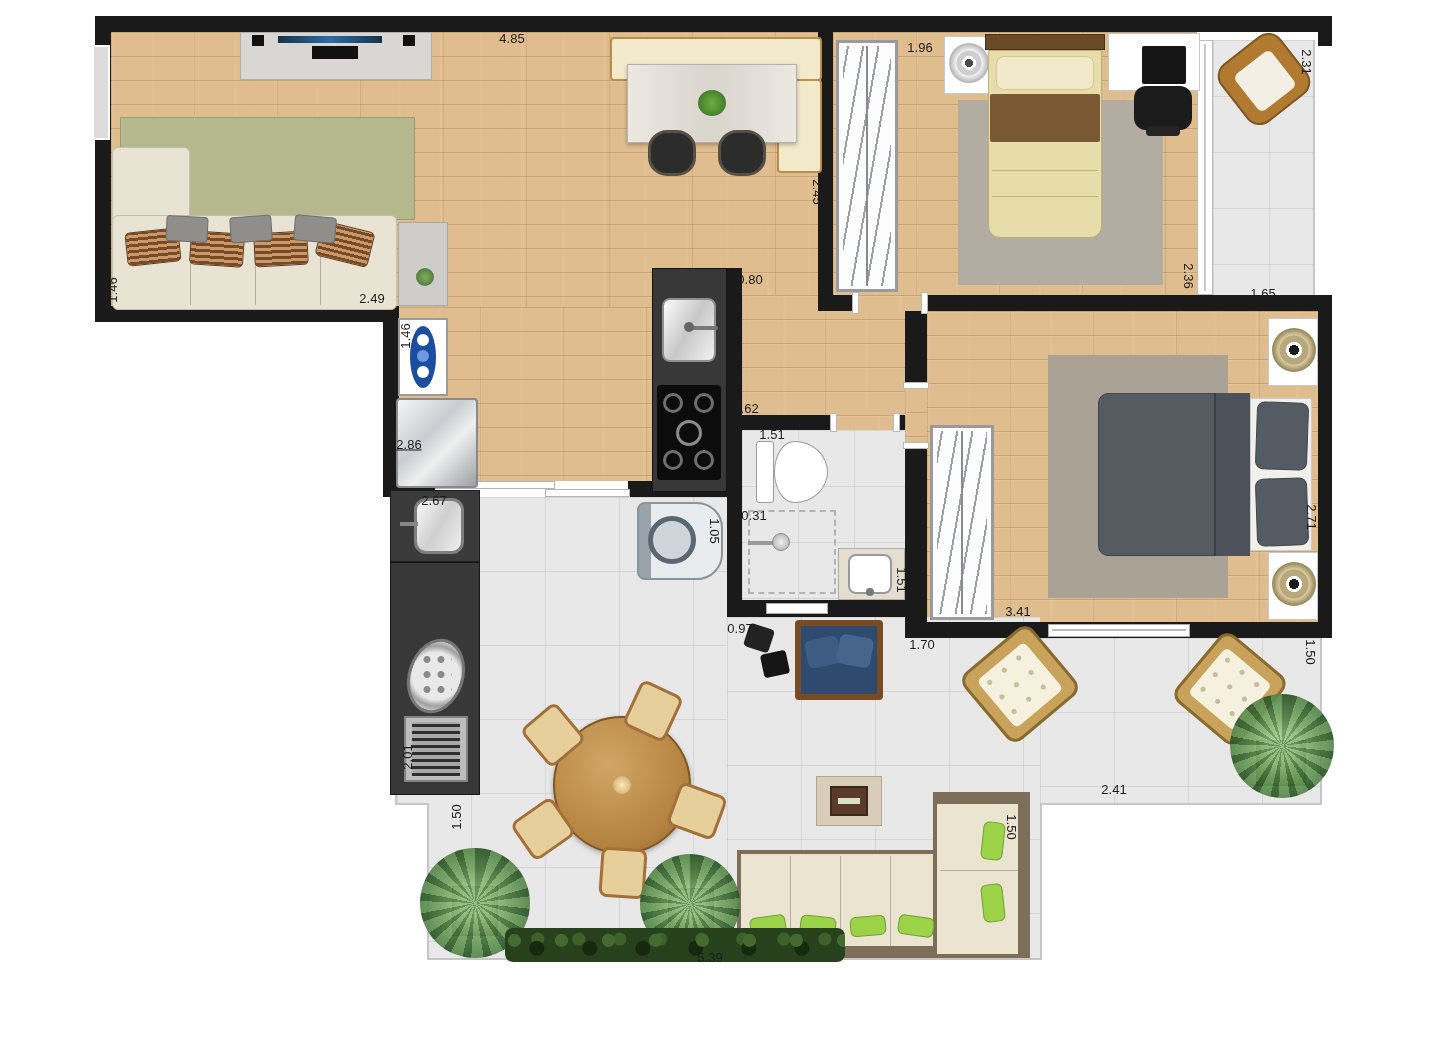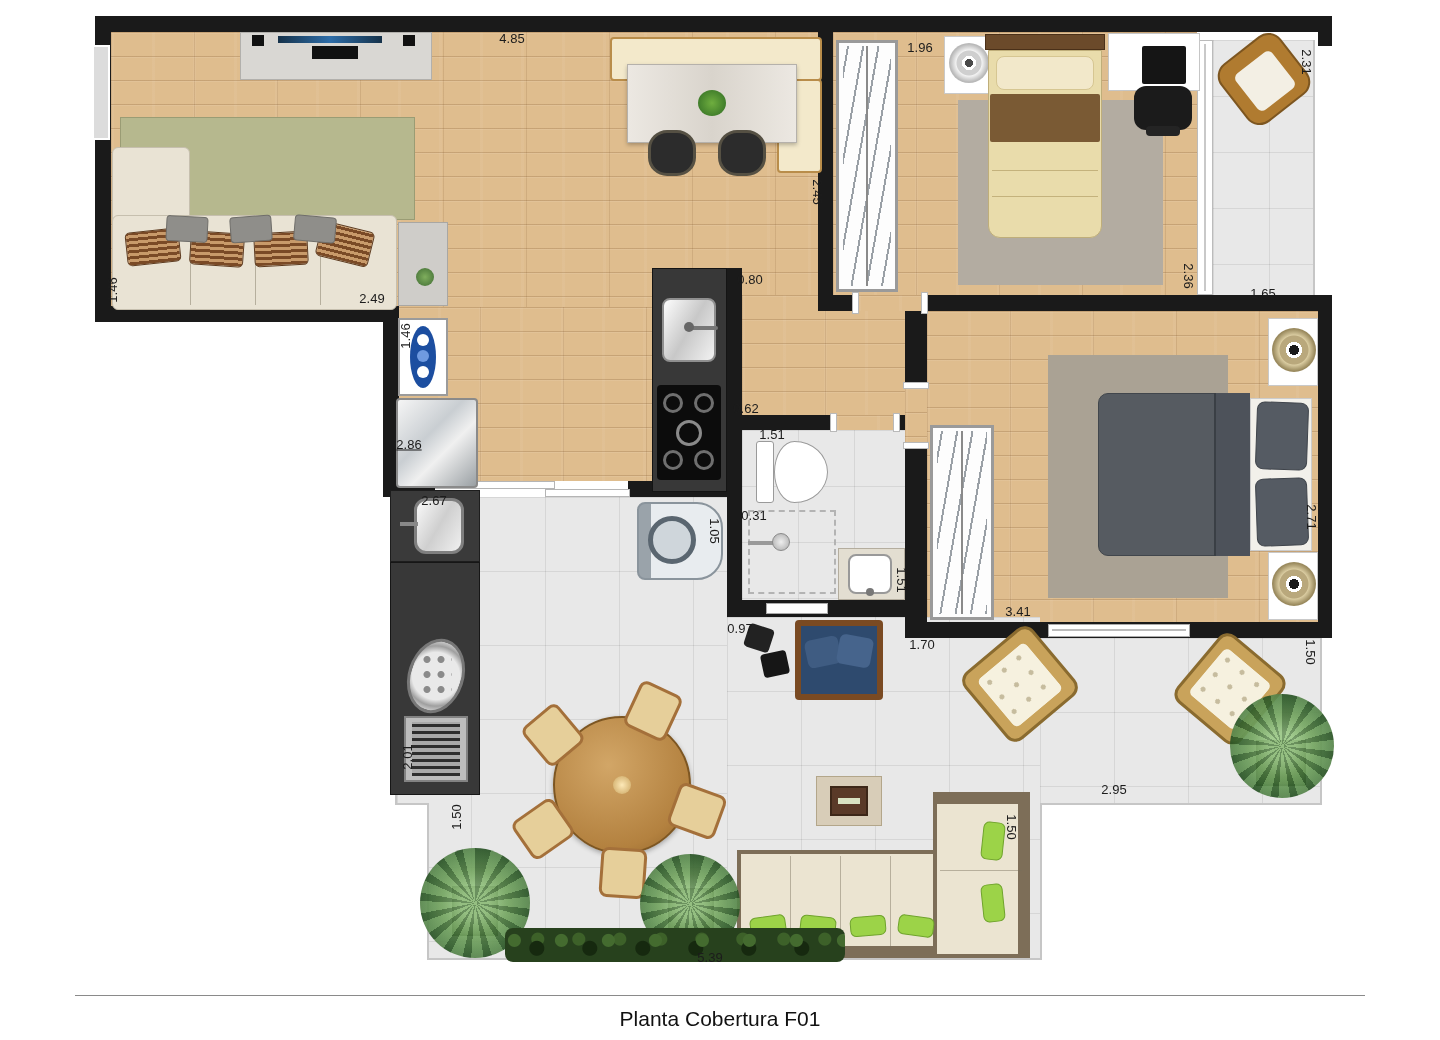--- a/index.html
+++ b/index.html
@@ -251,24 +251,20 @@
   <div class="a gpillow" style="left:982px;top:884px;width:22px;height:38px;transform:rotate(-6deg);"></div>
 
   <div class="a" style="left:1256px;top:740px;width:50px;height:46px;background:#3a3f33;border:2px solid #20241c;"></div>
   <div class="a palm" style="left:1230px;top:694px;width:104px;height:104px;"></div>
   <div class="a" style="left:452px;top:886px;width:46px;height:50px;background:#3a3f33;border:2px solid #20241c;"></div>
   <div class="a palm" style="left:420px;top:848px;width:110px;height:110px;"></div>
   <div class="a" style="left:668px;top:888px;width:46px;height:48px;background:#3a3f33;border:2px solid #20241c;"></div>
   <div class="a palm" style="left:640px;top:854px;width:100px;height:100px;"></div>
   <div class="a hedge" style="left:505px;top:928px;width:340px;height:34px;"></div>
 
-  <div id="title-block">
-    <div id="title-rule"></div>
-    <div id="page-title">Planta Cobertura F01</div>
-  </div>
 <span class="dim" style="left: 512px; top: 38px; transform: translate(-50%, -50%) rotate(0deg);">4.85</span>
     <span class="dim" style="left: 920px; top: 47px; transform: translate(-50%, -50%) rotate(0deg);">1.96</span>
     <span class="dim" style="left: 1306px; top: 62px; transform: translate(-50%, -50%) rotate(90deg);">2.31</span>
     <span class="dim" style="left: 817px; top: 192px; transform: translate(-50%, -50%) rotate(90deg);">2.45</span>
     <span class="dim" style="left: 112px; top: 290px; transform: translate(-50%, -50%) rotate(-90deg);">1.46</span>
     <span class="dim" style="left: 372px; top: 298px; transform: translate(-50%, -50%) rotate(0deg);">2.49</span>
     <span class="dim" style="left: 405px; top: 336px; transform: translate(-50%, -50%) rotate(-90deg);">1.46</span>
     <span class="dim" style="left: 750px; top: 279px; transform: translate(-50%, -50%) rotate(0deg);">0.80</span>
     <span class="dim" style="left: 1188px; top: 276px; transform: translate(-50%, -50%) rotate(90deg);">2.36</span>
     <span class="dim" style="left: 1263px; top: 293px; transform: translate(-50%, -50%) rotate(0deg);">1.65</span>
@@ -278,17 +274,17 @@
     <span class="dim" style="left: 434px; top: 500px; transform: translate(-50%, -50%) rotate(0deg);">2.67</span>
     <span class="dim" style="left: 754px; top: 515px; transform: translate(-50%, -50%) rotate(0deg);">0.31</span>
     <span class="dim" style="left: 714px; top: 531px; transform: translate(-50%, -50%) rotate(90deg);">1.05</span>
     <span class="dim" style="left: 901px; top: 580px; transform: translate(-50%, -50%) rotate(90deg);">1.51</span>
     <span class="dim" style="left: 1311px; top: 517px; transform: translate(-50%, -50%) rotate(90deg);">2.71</span>
     <span class="dim" style="left: 1018px; top: 611px; transform: translate(-50%, -50%) rotate(0deg);">3.41</span>
     <span class="dim" style="left: 740px; top: 628px; transform: translate(-50%, -50%) rotate(0deg);">0.97</span>
     <span class="dim" style="left: 922px; top: 644px; transform: translate(-50%, -50%) rotate(0deg);">1.70</span>
     <span class="dim" style="left: 407px; top: 757px; transform: translate(-50%, -50%) rotate(-90deg);">2.01</span>
     <span class="dim" style="left: 456px; top: 817px; transform: translate(-50%, -50%) rotate(-90deg);">1.50</span>
-    <span class="dim" style="left: 1114px; top: 789px; transform: translate(-50%, -50%) rotate(0deg);">2.95</span>
+    <span class="dim" style="left: 1114px; top: 789px; transform: translate(-50%, -50%) rotate(0deg);">2.41</span>
     <span class="dim" style="left: 1011px; top: 827px; transform: translate(-50%, -50%) rotate(90deg);">1.50</span>
     <span class="dim" style="left: 1310px; top: 652px; transform: translate(-50%, -50%) rotate(90deg);">1.50</span>
     <span class="dim" style="left: 710px; top: 957px; transform: translate(-50%, -50%) rotate(0deg);">5.39</span>
   </div>
 
 </body></html>

